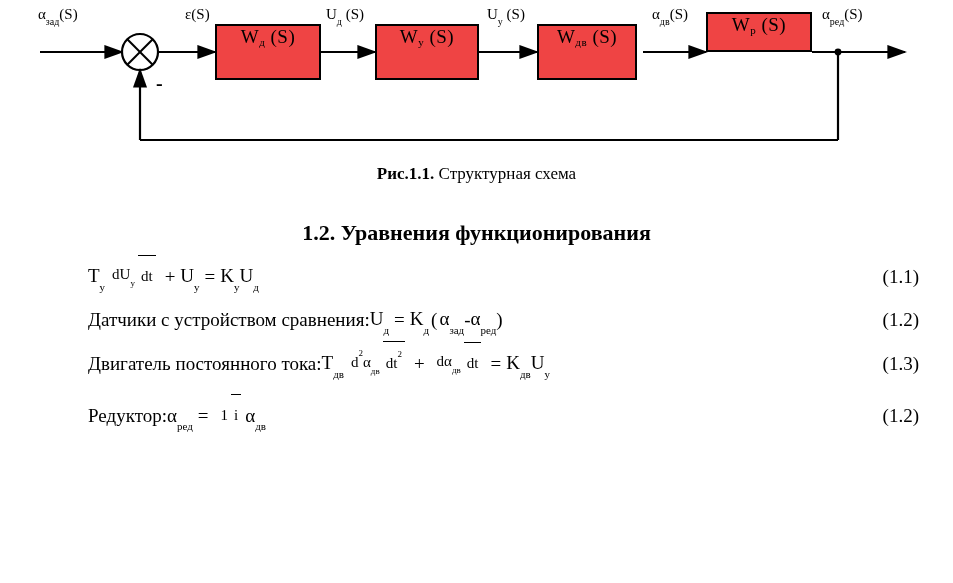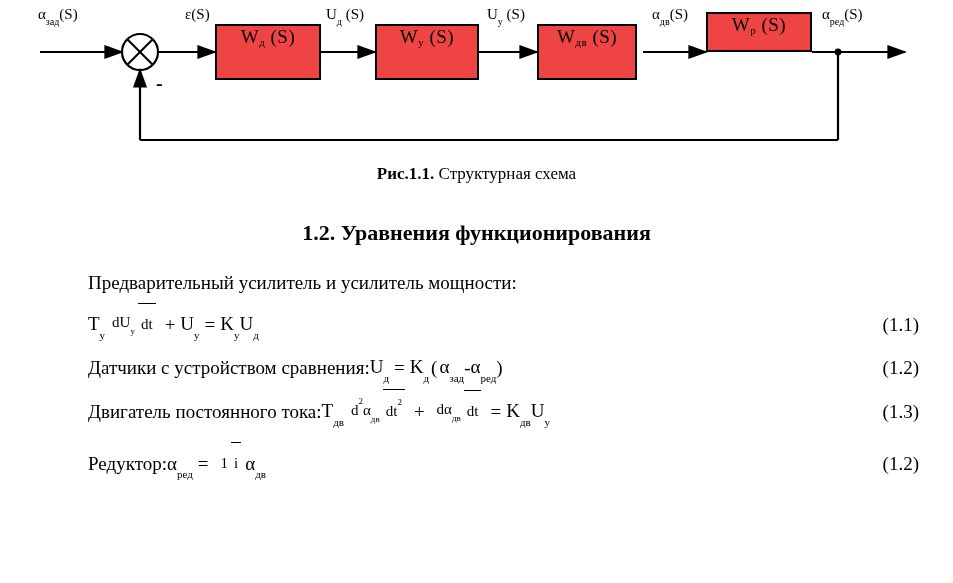--- a/index.html
+++ b/index.html
@@ -221,21 +221,20 @@
 </div>
 
 <div class="caption">
   <b>Рис.1.1.</b><span> Структурная схема</span>
 </div>
 
 <div class="sec-head">1.2. Уравнения функционирования</div>
 
 <div class="body-wrap">
 
-  <div class="para">Предварительный усилитель и усилитель мощности:</div>
 
   <div class="eq-line">
     <span class="eqbox">
       <span>T<sub>у</sub></span>
       <span class="frac">
         <span class="num">dU<sub>у</sub></span>
         <span class="den">dt</span>
       </span>
       <span class="op">+</span>
       <span>U<sub>у</sub></span>

